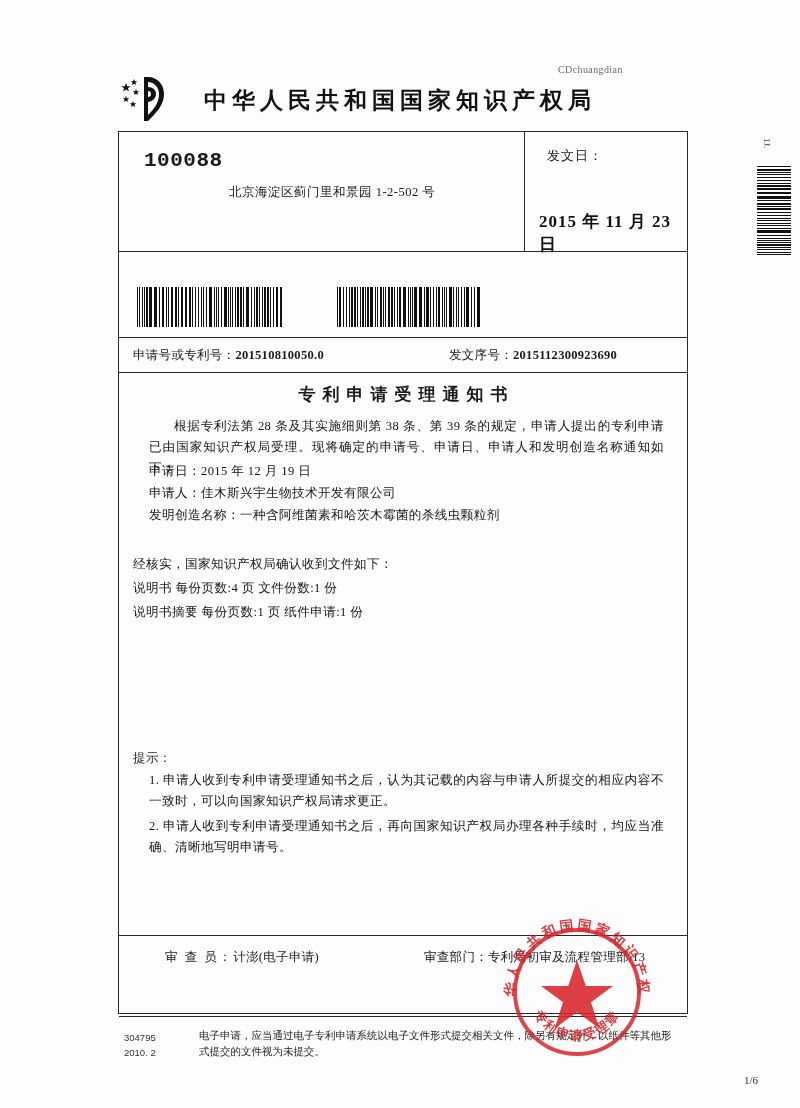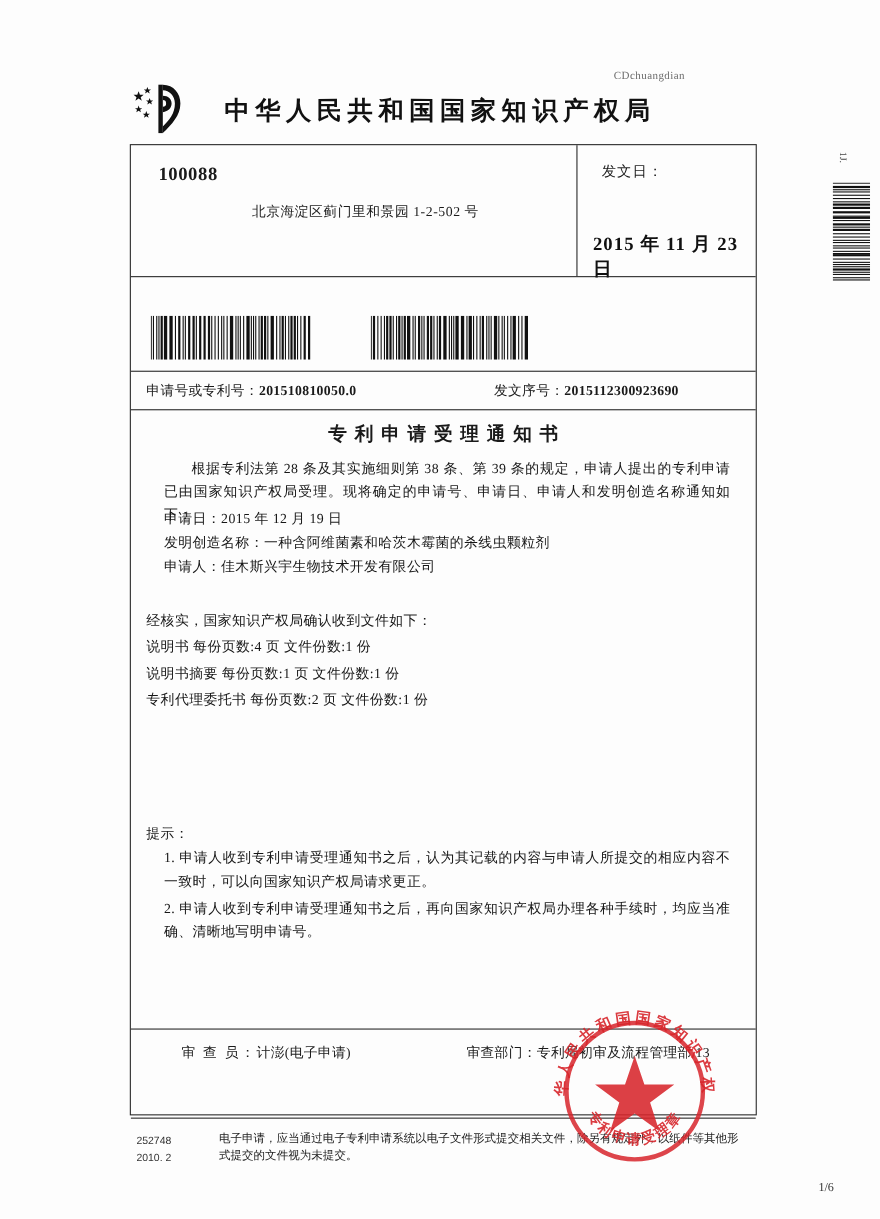--- a/index.html
+++ b/index.html
@@ -80,23 +80,23 @@
   .vline {
     position: absolute;
     border-left: 1px solid #2a2a2a;
   }
 
   
   .zip {
     position: absolute;
     left: 25px;
     top: 17px;
-    font-size: 17px;
+    font-size: 21px;
     font-weight: 700;
-    font-family: Liberation Serif, serif;
+    font-family: Liberation Mono, monospace;
     letter-spacing: 0.5px;
   }
   .addr1 {
     position: absolute;
     left: 110px;
     top: 52px;
     font-size: 12.5px;
     letter-spacing: 0.5px;
   }
   .addr2 {
@@ -615,44 +615,43 @@
     <div class="serialno">
       <span>发文序号：</span><span class="bold">2015112300923690</span>
     </div>
 
     <div class="doc-title">专利申请受理通知书</div>
 
     <div class="para p-intro">根据专利法第 28 条及其实施细则第 38 条、第 39 条的规定，申请人提出的专利申请已由国家知识产权局受理。现将确定的申请号、申请日、申请人和发明创造名称通知如下：</div>
 
     <div class="para list-block">
       <div>申请日：2015 年 12 月 19 日</div>
+      <div>申请人：佳木斯兴宇生物技术开发有限公司</div>
       <div>发明创造名称：一种含阿维菌素和哈茨木霉菌的杀线虫颗粒剂</div>
-      <div>申请人：佳木斯兴宇生物技术开发有限公司</div>
     </div>
 
     <div class="para p-confirm">
       <div>经核实，国家知识产权局确认收到文件如下：</div>
       <div>说明书 每份页数:4 页 文件份数:1 份</div>
-      <div>说明书摘要 每份页数:1 页 文件份数:1 份</div>
-      <div>专利代理委托书 每份页数:2 页 文件份数:1 份</div>
+      <div>说明书摘要 每份页数:1 页 纸件申请:1 份</div>
     </div>
 
     <div class="para tips-title">提示：</div>
     <div class="para tips-1">1. 申请人收到专利申请受理通知书之后，认为其记载的内容与申请人所提交的相应内容不一致时，可以向国家知识产权局请求更正。</div>
     <div class="para tips-2">2. 申请人收到专利申请受理通知书之后，再向国家知识产权局办理各种手续时，均应当准确、清晰地写明申请号。</div>
 
     <div class="examiner">
       <span>审 查 员：</span><span class="val">计澎(电子申请)</span>
     </div>
     <div class="dept">
       <span>审查部门：</span><span>专利局初审及流程管理部 13</span>
     </div>
 
     <div class="footer-left">
-      <div>252748</div>
+      <div>304795</div>
       <div>2010. 2</div>
     </div>
     <div class="footer-right">
       <div>电子申请，应当通过电子专利申请系统以电子文件形式提交相关文件，除另有规定外，以纸件等其他形式提交的文件视为未提交。</div>
     </div>
   </div>
 
   <div class="seal">
     <svg width="160" height="160" viewBox="0 0 160 160">
       <defs>

